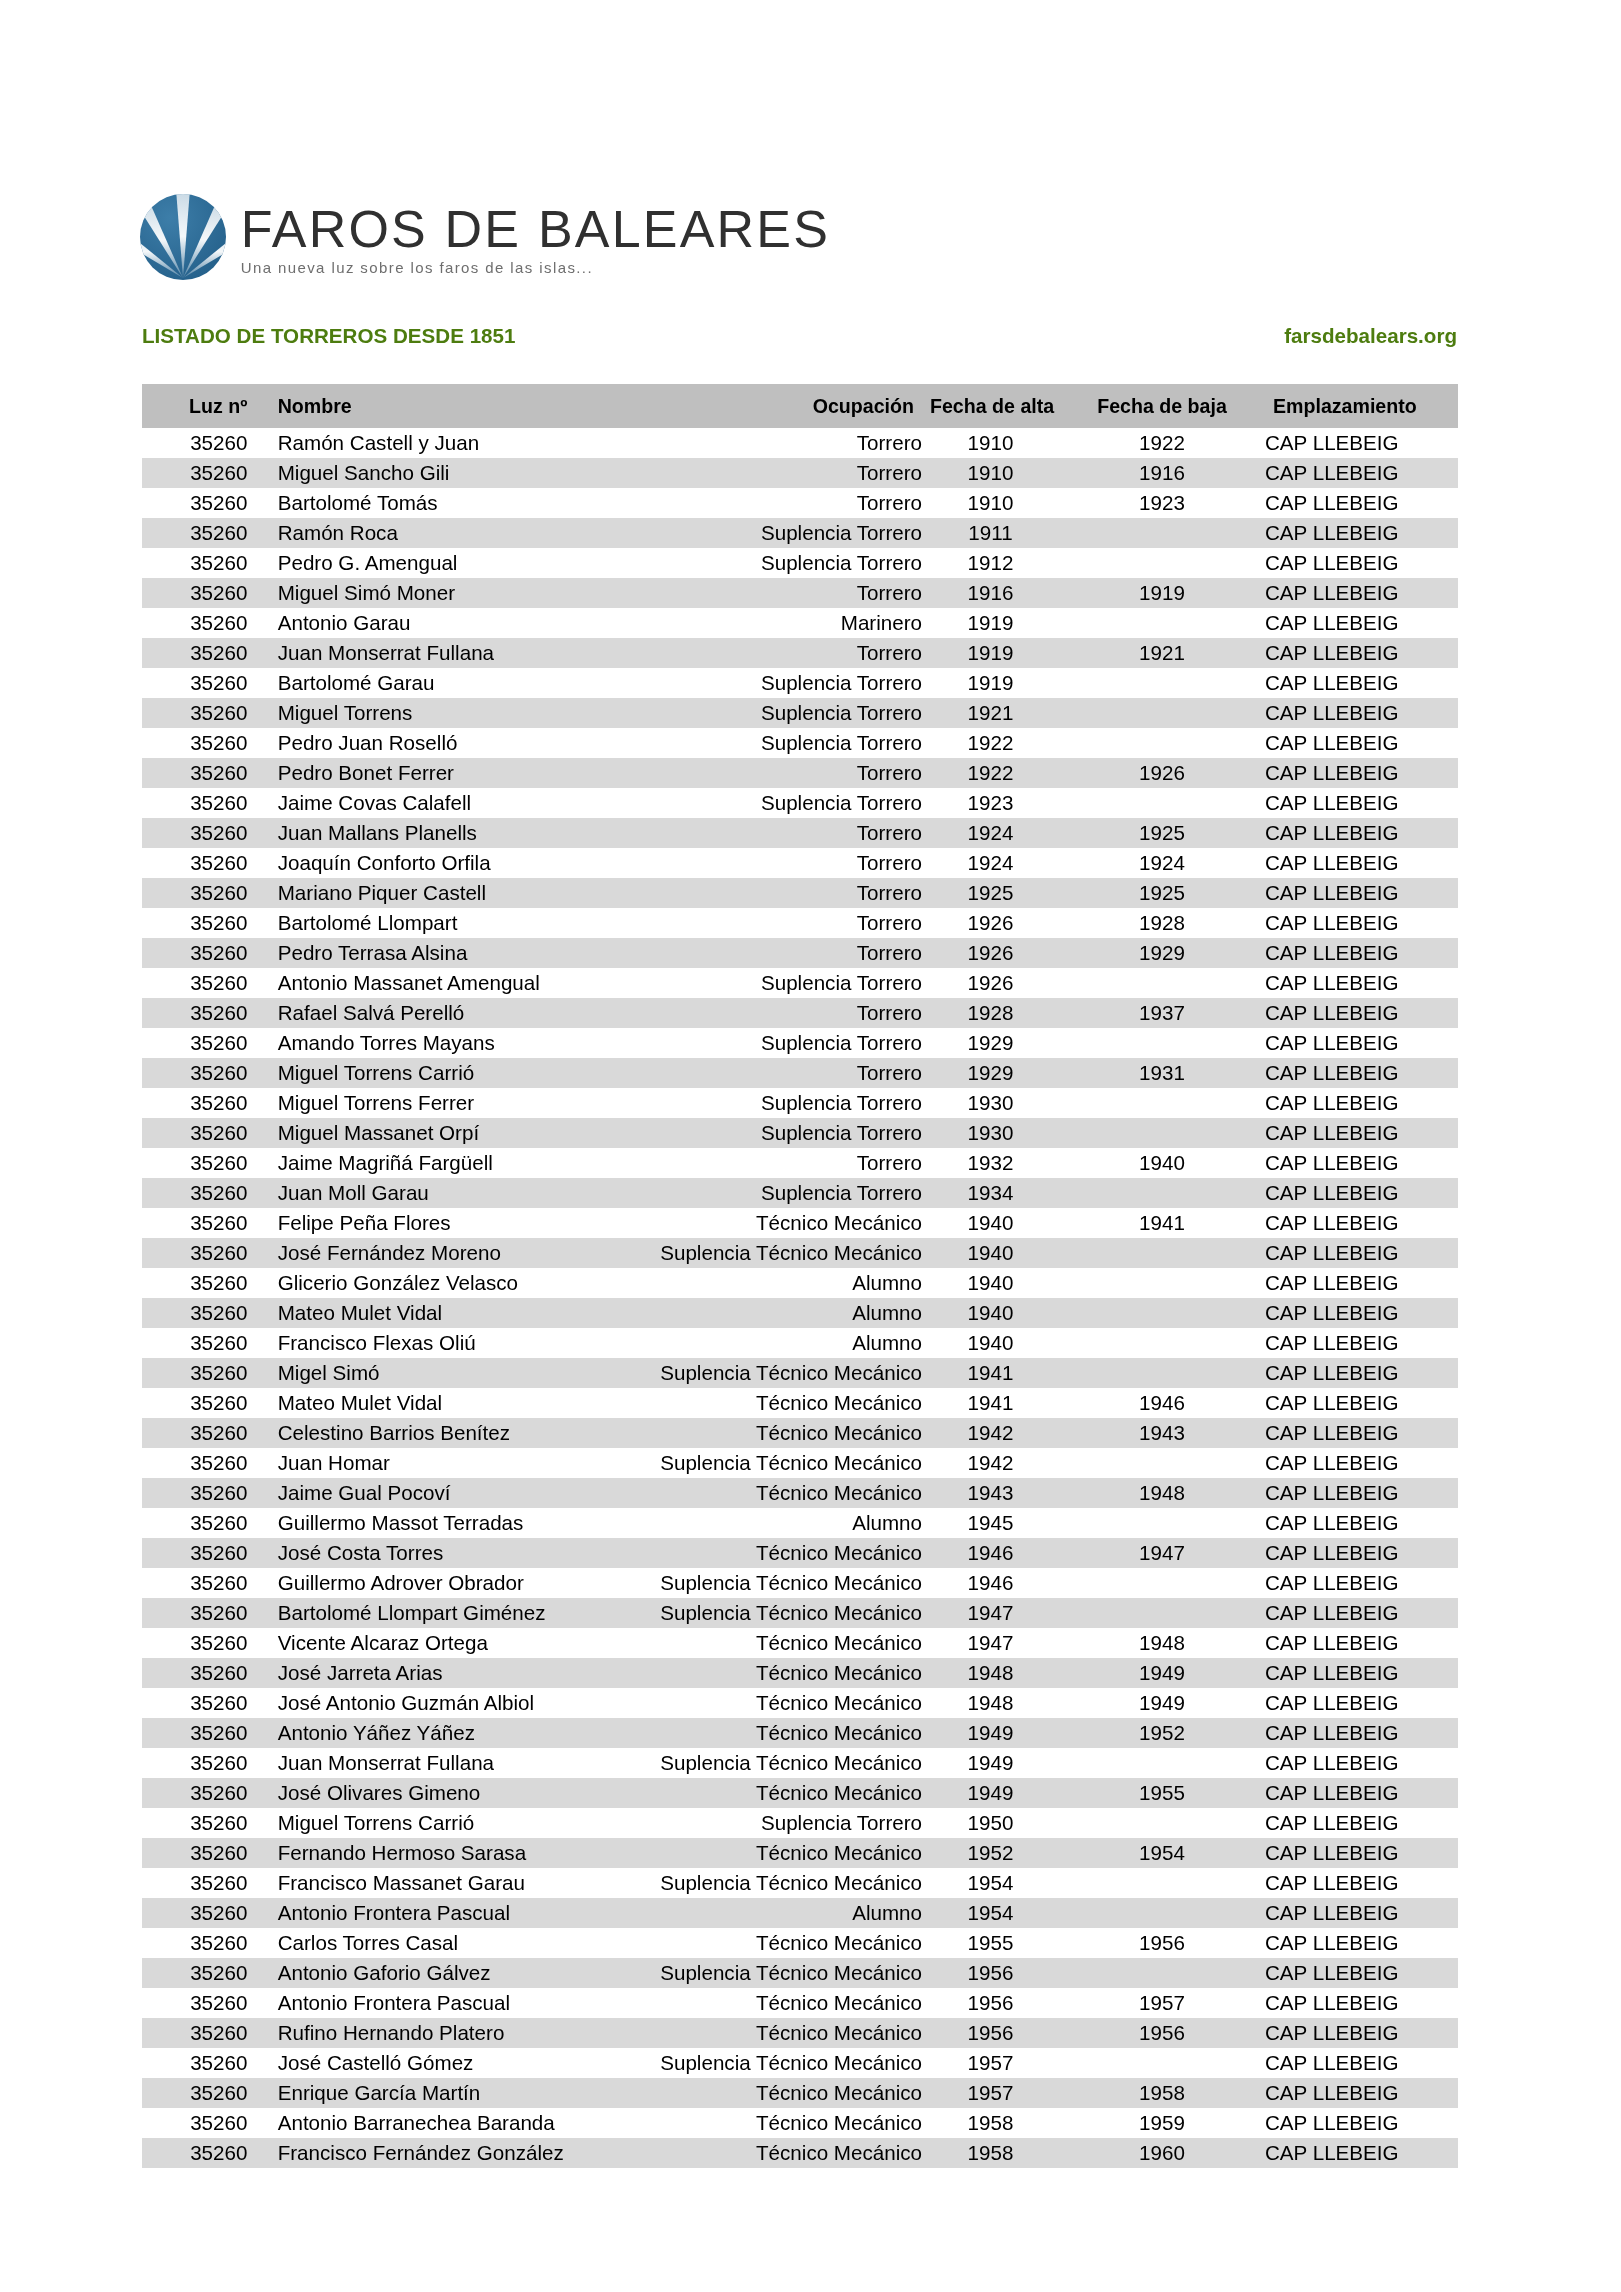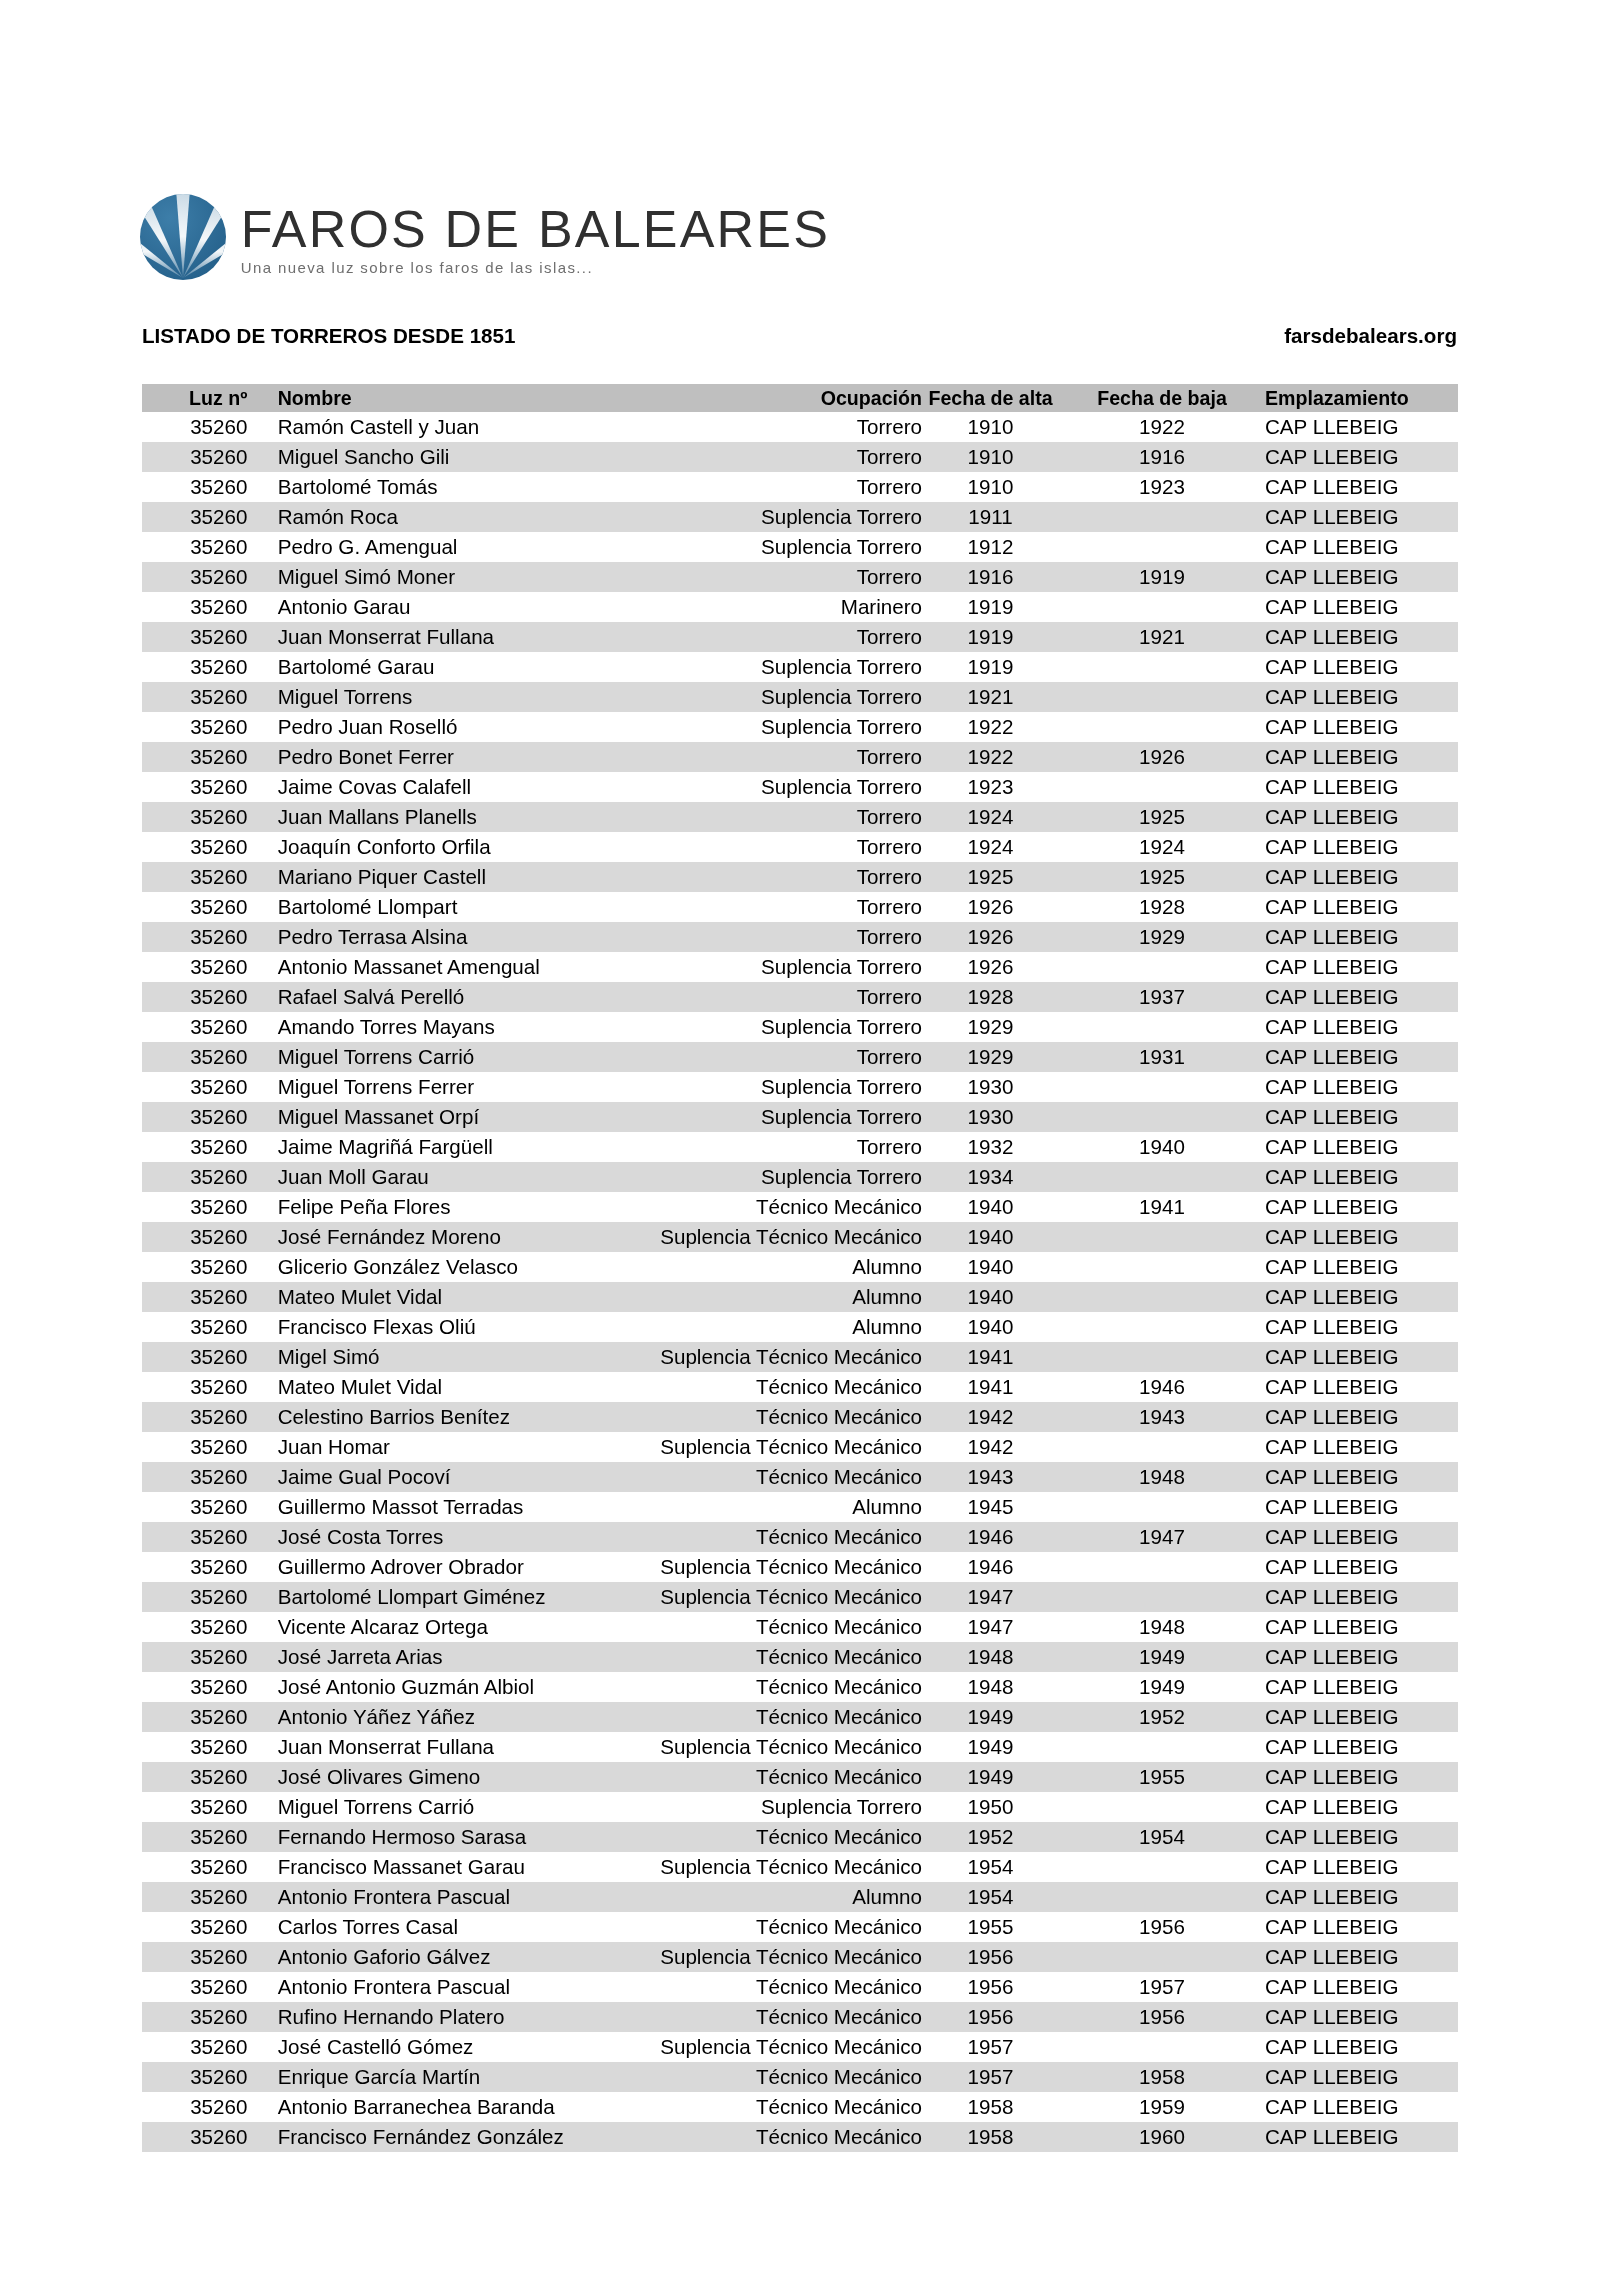--- a/index.html
+++ b/index.html
@@ -20,31 +20,31 @@
     white-space:nowrap; font-weight:400; line-height:1.05;
   }
   .logo-subtitle {
     font-size:15px; letter-spacing:1.4px; color:#6e6e6e;
     white-space:nowrap; margin-top:2.9px;
   }
   
   .doc-header {
     position:absolute; left:142px; top:324px; width:1315px;
     display:flex; justify-content:space-between; align-items:flex-start;
-    font-weight:bold; font-size:20.6px; color:#000000;
+    font-weight:bold; font-size:20.6px; color:#4d7c0f;
   }
   
   table.listado {
     position:absolute; left:142px; top:384px; width:1315px;
     border-collapse:collapse; table-layout:fixed;
     font-size:20.6px;
   }
   table.listado th {
     background:#bfbfbf; height:28px; line-height:28px;
-    font-size:19.6px; font-weight:bold; padding:0; white-space:nowrap; overflow:hidden;
+    font-size:19.6px; font-weight:bold; padding:8px; white-space:nowrap; overflow:hidden;
   }
   table.listado td {
     height:30px; line-height:30px; padding:0;
     white-space:nowrap; overflow:hidden; font-size:20.6px;
   }
   table.listado tbody tr:nth-child(even) { background:#d9d9d9; }
   .c-luz   { text-align:right; padding-right:17.6px !important; }
   .c-nombre{ text-align:left;  padding-left:12.7px  !important; }
   .c-ocu   { text-align:right;  padding-left:16.7px  !important; }
   .c-alta  { text-align:center; }

